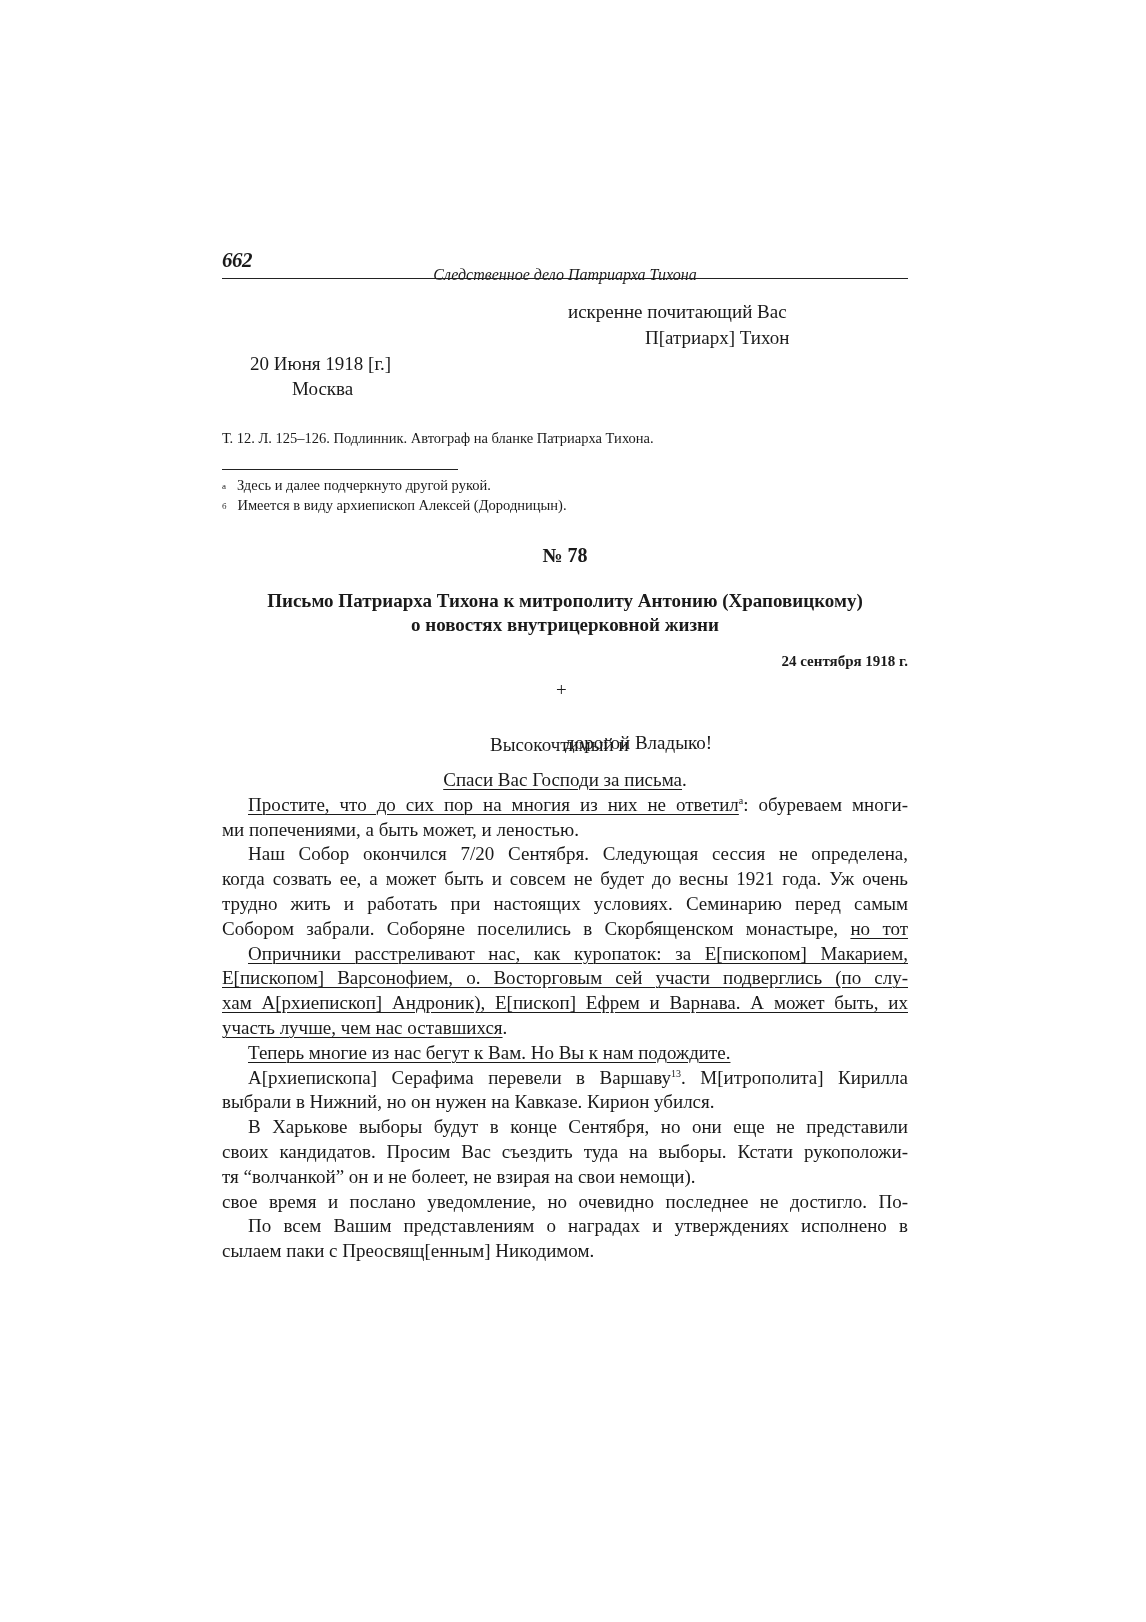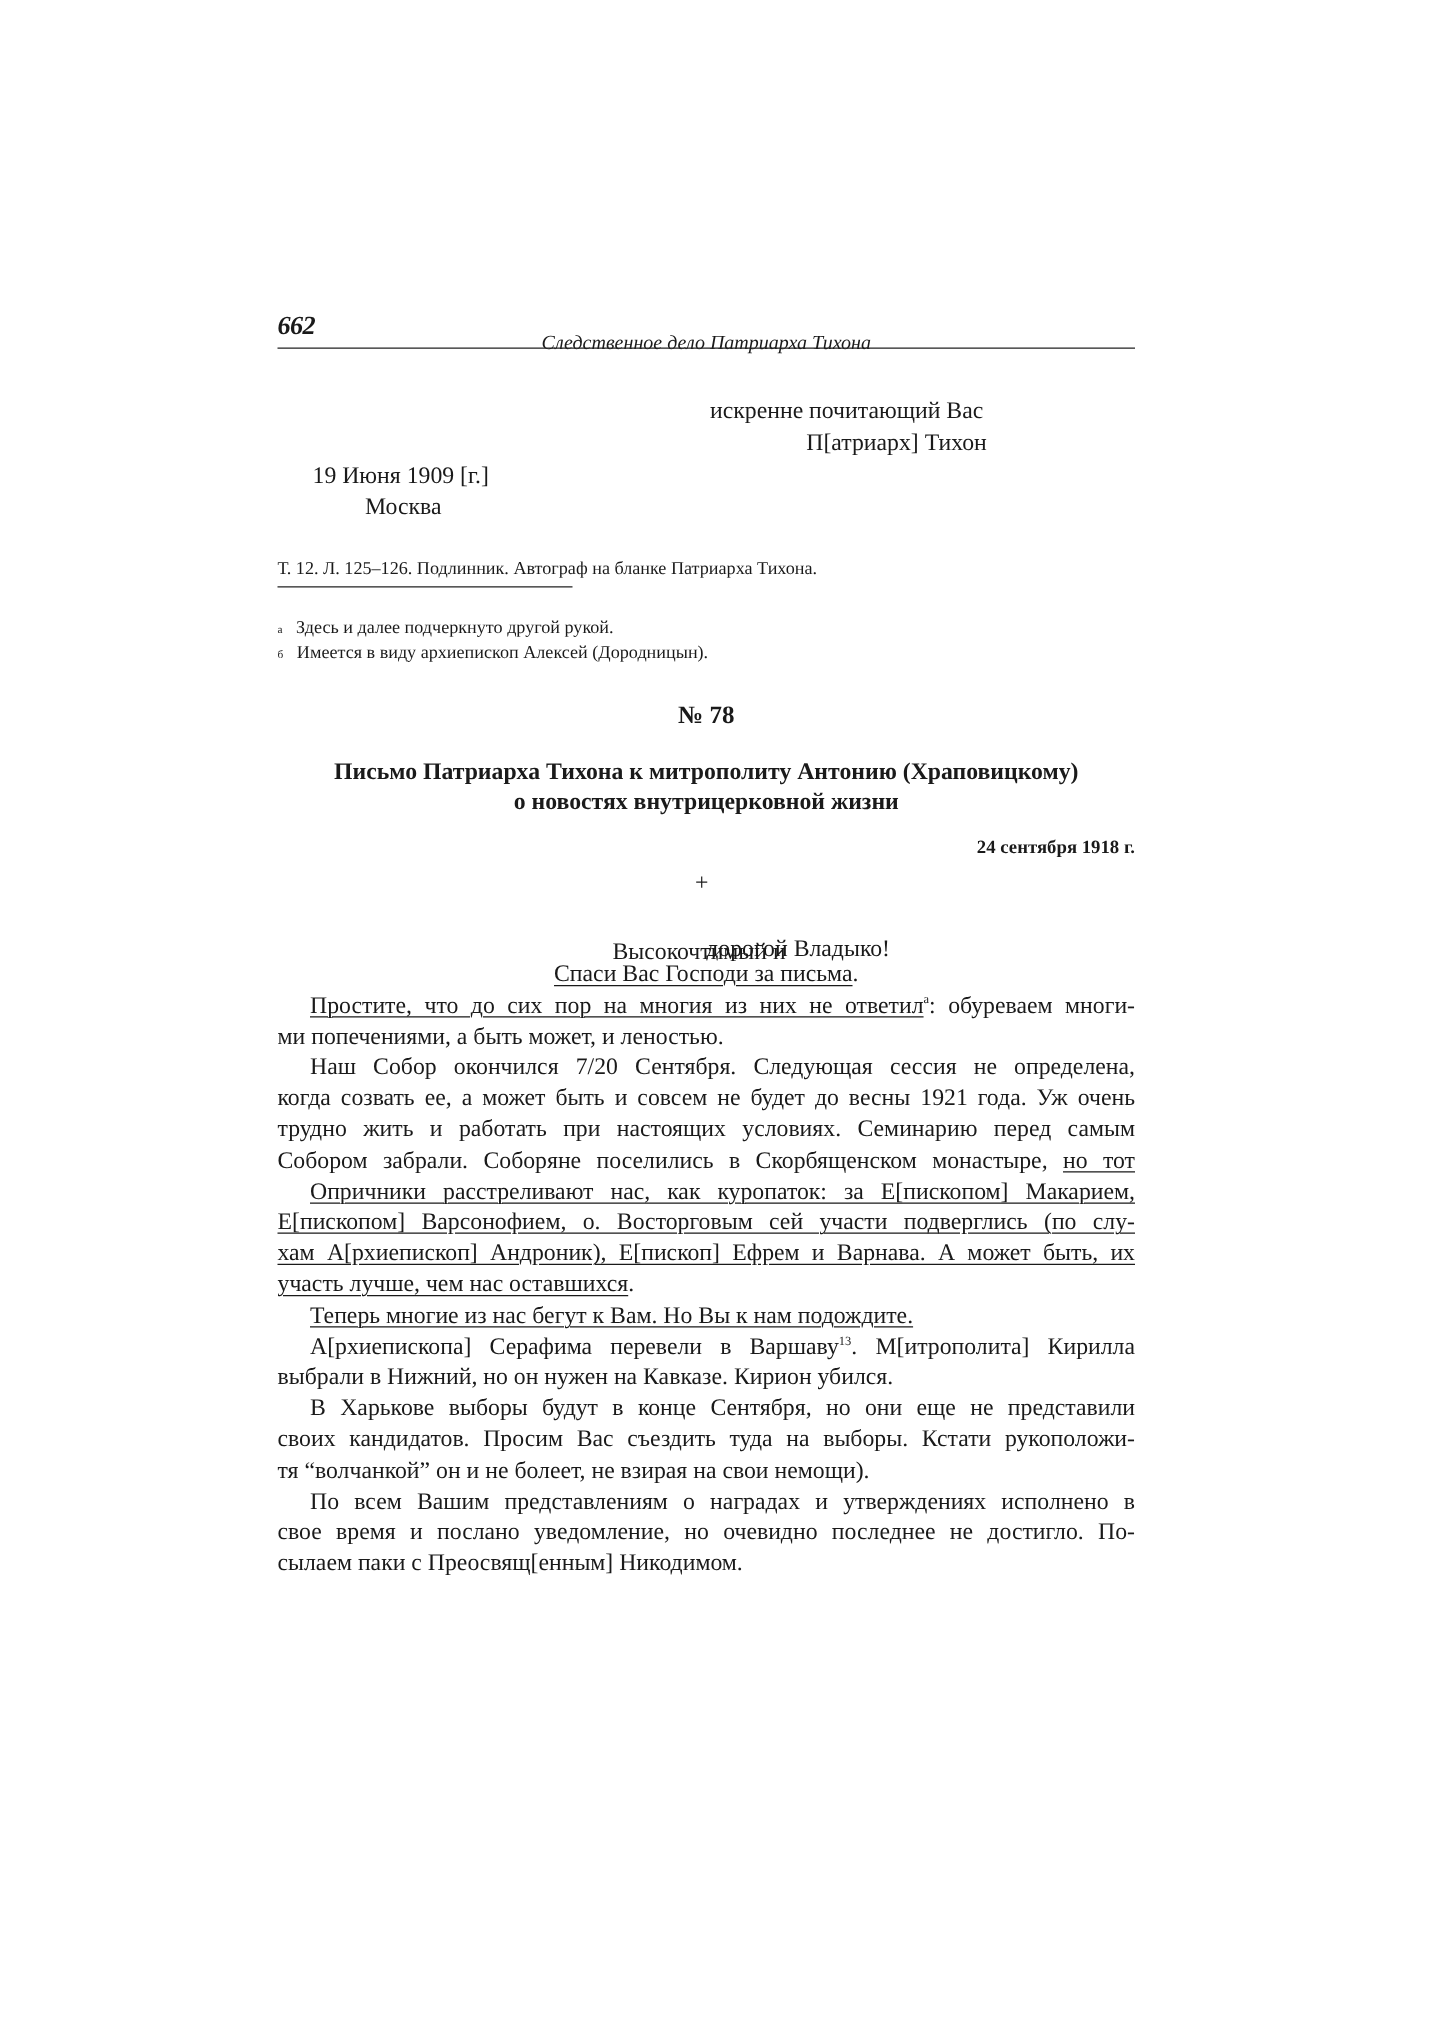--- a/index.html
+++ b/index.html
@@ -26,21 +26,21 @@
   }
   .running-title {
     position: absolute; left: 0; width: 686px; top: 18px;
     text-align: center; font-style: italic; font-size: 16px;
   }
   .head-rule {
     position: absolute; left: 0; top: 278px; width: 686px; height: 0;
     border-top: 1.5px solid #222;
   }
   .line {
-    position: absolute; white-space: nowrap; font-size: 19px; line-height: 24px; margin-top: 17px;
+    position: absolute; white-space: nowrap; font-size: 19px; line-height: 24px;
   }
   .small { font-size: 14.5px; line-height: 19px; }
   .bold { font-weight: bold; }
   .center { left: 0; width: 686px; text-align: center; }
   .footnote-rule {
     position: absolute; left: 0; top: 469px; width: 236px; height: 0;
     border-top: 1px solid #222;
   }
   .fn-mark { font-size: 9px; vertical-align: top; position: relative; top: 1px; }
   .sup { font-size: 10px; vertical-align: super; line-height: 0; }
@@ -61,21 +61,21 @@
 <div class="page">
 
   <div class="running-head">
     <span class="page-number">662</span>
     <span class="running-title">Следственное дело Патриарха Тихона</span>
   </div>
   <div class="head-rule"></div>
 
   <div class="line" style="left:346px; top:300px;">искренне почитающий Вас</div>
   <div class="line" style="left:423px; top:326px;">П[атриарх] Тихон</div>
-  <div class="line" style="left:28px; top:352px;">19 Июня 1909 [г.]</div>
+  <div class="line" style="left:28px; top:352px;">20 Июня 1918 [г.]</div>
   <div class="line" style="left:70px; top:377px;">Москва</div>
 
   <div class="line small" style="left:0; top:429px;">Т. 12. Л. 125–126. Подлинник. Автограф на бланке Патриарха Тихона.</div>
 
   <div class="footnote-rule"></div>
   <div class="line small" style="left:0; top:476px;">
     <span class="fn-mark">а</span>&nbsp;&nbsp;&nbsp;<span>Здесь и далее подчеркнуто другой рукой.</span>
   </div>
   <div class="line small" style="left:0; top:496px;">
     <span class="fn-mark">б</span>&nbsp;&nbsp;&nbsp;<span>Имеется в виду архиепископ Алексей (Дородницын).</span>
@@ -108,18 +108,18 @@
 
     <span class="jline indent last jwrap"><span class="u">Теперь многие из нас бегут к Вам. Но Вы к нам подождите.</span></span>
 
     <span class="jline indent jwrap"><span>А[рхиепископа] Серафима перевели в Варшаву</span><span class="sup">13</span><span>. М[итрополита] Кирилла</span></span>
     <span class="jline last jwrap">выбрали в Нижний, но он нужен на Кавказе. Кирион убился.</span>
 
     <span class="jline indent jwrap">В Харькове выборы будут в конце Сентября, но они еще не представили</span>
     <span class="jline jwrap">своих кандидатов. Просим Вас съездить туда на выборы. Кстати рукоположи-</span>
     <span class="jline last jwrap">тя “волчанкой” он и не болеет, не взирая на свои немощи).</span>
 
+    <span class="jline jwrap">свое время и послано уведомление, но очевидно последнее не достигло. По-</span>
     <span class="jline indent jwrap">По всем Вашим представлениям о наградах и утверждениях исполнено в</span>
-    <span class="jline jwrap">свое время и послано уведомление, но очевидно последнее не достигло. По-</span>
     <span class="jline last jwrap">сылаем паки с Преосвящ[енным] Никодимом.</span>
   </div>
 
 </div>
 
 </body></html>

